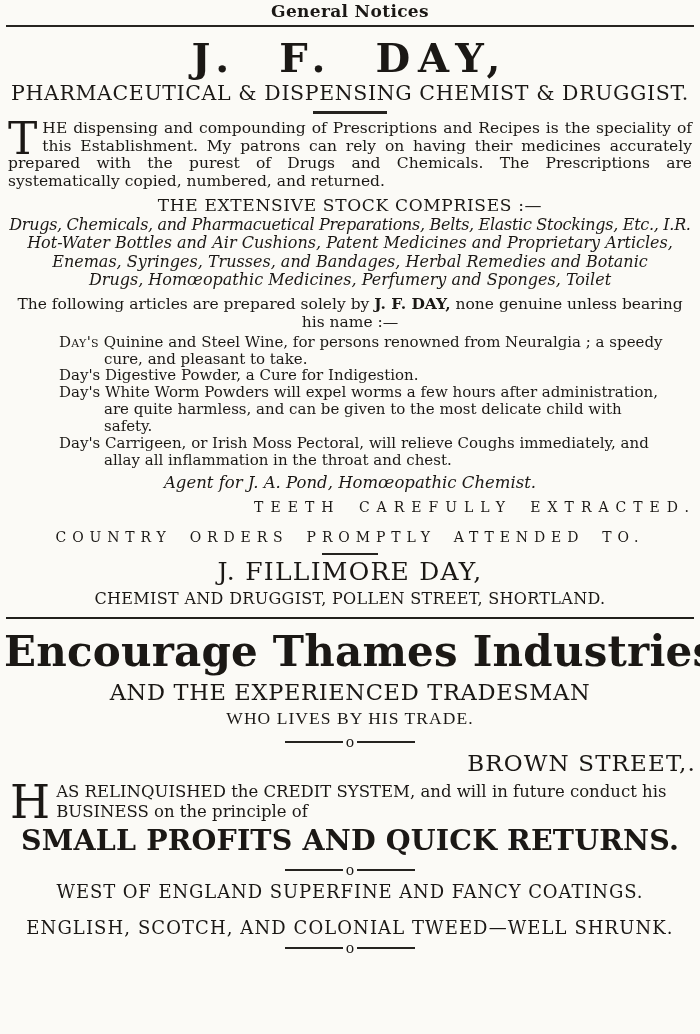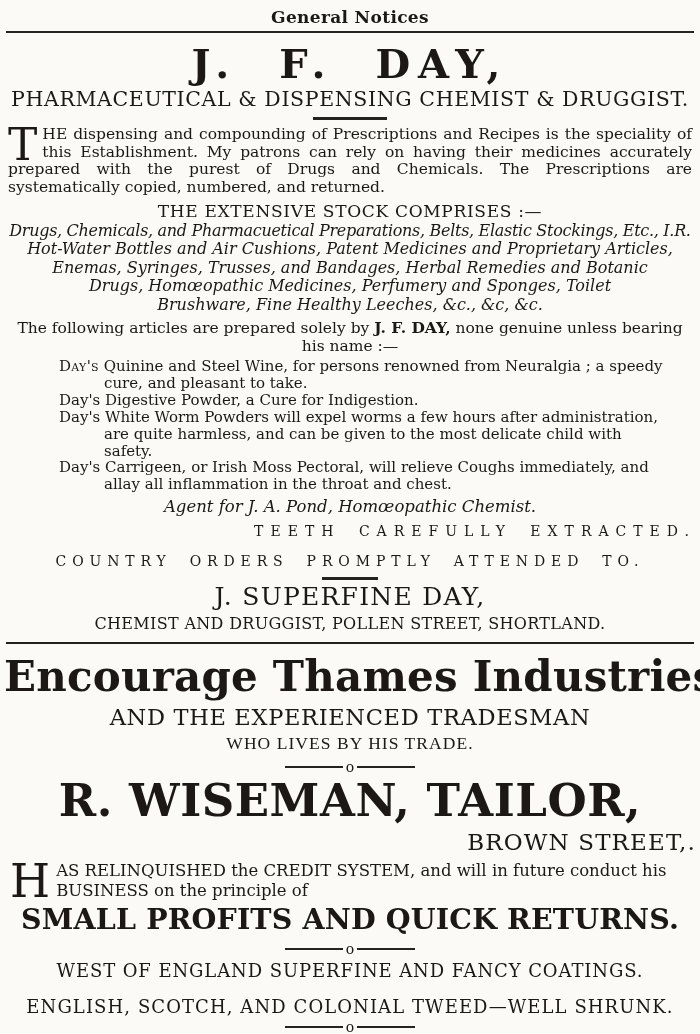--- a/index.html
+++ b/index.html
@@ -3,21 +3,21 @@
 <meta charset="utf-8">
 <style>
   html, body { margin: 0; padding: 0; }
   body {
     width: 700px; height: 1034px; overflow: hidden;
     background: #fbfaf6;
     color: #1b1815;
     font-family: "DejaVu Serif", "Liberation Serif", serif;
     -webkit-font-smoothing: antialiased;
   }
-  .page { width: 700px; height: 1034px; padding: 6px 4px; box-sizing: border-box; }
+  .page { width: 700px; height: 1034px; padding: 0 4px; box-sizing: border-box; }
 
   
   .masthead-title { font-size: 17px; font-weight: bold; text-align: center; letter-spacing: .02em; padding-top: 1px; }
   .rule-full { border: 0; border-top: 2px solid #262420; margin: 4px 2px 0 2px; }
   .rule-full.heavy { border-top-width: 2.5px; margin-top: 6px; border-color: #21201c; }
 
   
   .chemist-name { font-size: 40px; font-weight: bold; text-align: center; letter-spacing: .2em; word-spacing: .5em; margin-top: 10px; line-height: 42px; white-space: nowrap; }
   .chemist-subtitle { font-size: 20.5px; text-align: center; letter-spacing: .03em; margin-top: 2px; line-height: 24px; white-space: nowrap; }
   .short-rule { width: 74px; height: 3px; background: #25231f; margin: 6px auto 0 auto; }
@@ -82,58 +82,56 @@
     <div class="short-rule"></div>
 
     <p class="intro"><span class="dropcap">T</span><span>HE dispensing and compounding of Prescriptions and Recipes is the speciality of this Establishment.  My patrons can rely on having their medicines accurately prepared with the purest of Drugs and Chemicals.  The Prescriptions are systematically copied, numbered, and returned.</span></p>
 
     <div class="stock-heading">THE EXTENSIVE STOCK COMPRISES :—</div>
     <div class="stock-lines">
       <div class="stock-line first">Drugs, Chemicals, and Pharmacuetical Preparations, Belts, Elastic Stockings, Etc., I.R.</div>
       <div class="stock-line">Hot-Water Bottles and Air Cushions, Patent Medicines and Proprietary Articles,</div>
       <div class="stock-line">Enemas, Syringes, Trusses, and Bandages, Herbal Remedies and Botanic</div>
       <div class="stock-line">Drugs, Homœopathic Medicines, Perfumery and Sponges, Toilet</div>
-      <div class="stock-line">Brushware, Fine Healthy Leeches, &amp;c., &amp;c, &amp;c.</div>
     </div>
 
     <div class="note">
       <span>The following articles are prepared solely by </span><span class="emph">J. F. DAY,</span><span> none genuine unless bearing</span>
       <div>his name :—</div>
     </div>
 
     <div class="day-items">
       <div class="day-item"><span class="lead-sc">Day's</span><span> Quinine and Steel Wine, for persons renowned from Neuralgia ; a speedy cure, and pleasant to take.</span></div>
       <div class="day-item"><span>Day's</span><span> Digestive Powder, a Cure for Indigestion.</span></div>
       <div class="day-item"><span>Day's</span><span> White Worm Powders will expel worms a few hours after administration, are quite harmless, and can be given to the most delicate child with safety.</span></div>
       <div class="day-item"><span>Day's</span><span> Carrigeen, or Irish Moss Pectoral, will relieve Coughs immediately, and allay all inflammation in the throat and chest.</span></div>
     </div>
 
     <div class="agent-line">Agent for J. A. Pond, Homœopathic Chemist.</div>
     <div class="teeth-line">TEETH CAREFULLY EXTRACTED.</div>
     <div class="orders-line">COUNTRY ORDERS PROMPTLY ATTENDED TO.</div>
 
     <div class="short-rule thin"></div>
-    <div class="proprietor">J. SUPERFINE DAY,</div>
+    <div class="proprietor">J. FILLIMORE DAY,</div>
     <div class="chemist-address">CHEMIST AND DRUGGIST, POLLEN STREET, SHORTLAND.</div>
   </section>
 
   <hr class="rule-full heavy">
 
   <section>
     <div class="thames-headline">Encourage Thames Industries</div>
     <div class="thames-sub1">AND THE EXPERIENCED TRADESMAN</div>
     <div class="thames-sub2">WHO LIVES BY HIS TRADE.</div>
 
     <div class="orn-divider">
       <span class="orn-line"></span>
       <span class="orn-o">o</span>
       <span class="orn-line"></span>
     </div>
 
-    <div class="tailor-name">R. WISEMAN, TAILOR,</div>
     <div class="tailor-street">BROWN STREET,.</div>
 
     <p class="tailor-body"><span class="dropcap2">H</span><span>AS RELINQUISHED the CREDIT SYSTEM, and will in future conduct his BUSINESS on the principle of</span></p>
 
     <div class="slogan">SMALL PROFITS AND QUICK RETURNS.</div>
 
     <div class="orn-divider">
       <span class="orn-line"></span>
       <span class="orn-o">o</span>
       <span class="orn-line"></span>

